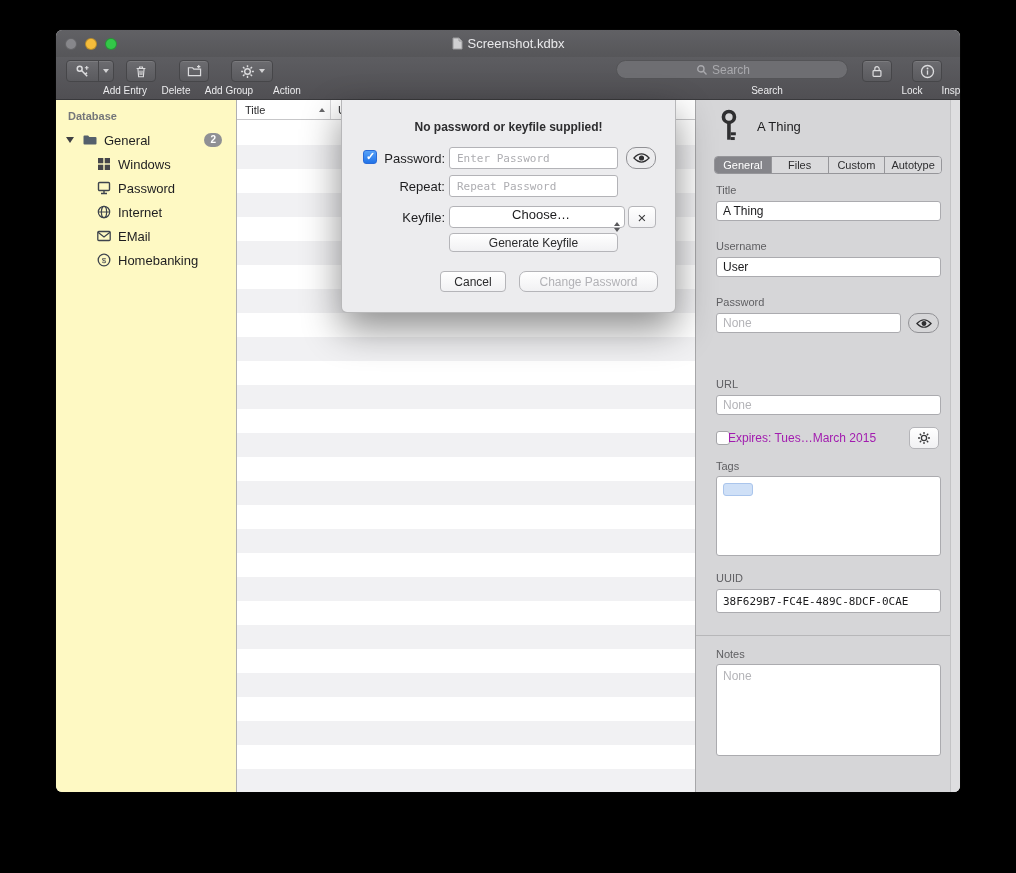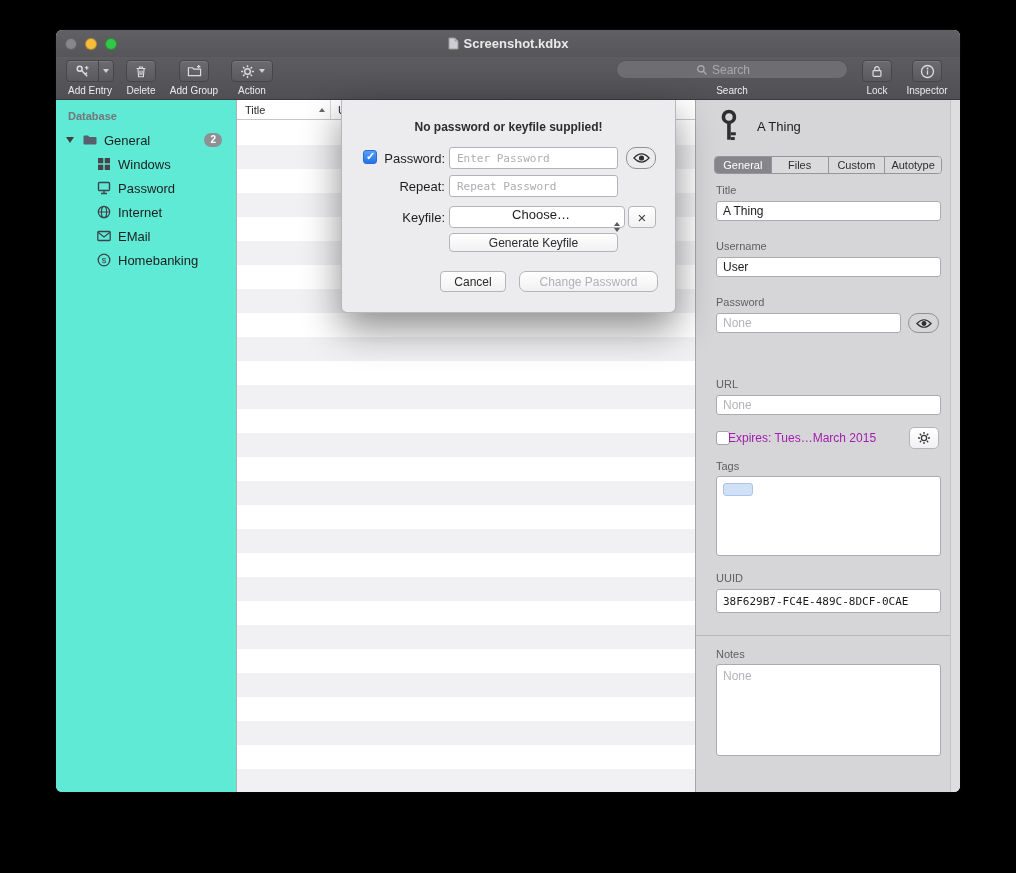--- a/index.html
+++ b/index.html
@@ -10,44 +10,44 @@
     box-shadow:0 22px 60px rgba(0,0,0,.65), 0 0 1px rgba(255,255,255,.25); }
 
   
   .titlebar { position:relative; height:27px; background:linear-gradient(#616165,#565659); }
   .traffic { position:absolute; left:9px; top:8px; display:flex; gap:8px; }
   .tl { width:12px; height:12px; border-radius:50%; display:inline-block; border:1px solid rgba(0,0,0,.25); }
   .tl.close { background:#87878b; }
   .tl.min   { background:#f6bd3b; }
   .tl.zoom  { background:#33c748; }
   .title-wrap { height:100%; display:flex; align-items:center; justify-content:center; gap:5px;
-    color:#e9e9eb; font-size:13px;font-weight:bold; }
+    color:#e9e9eb; font-size:13px; }
 
   .toolbar { position:relative; height:43px; background:linear-gradient(#5d5d61,#504f53);
     border-bottom:1px solid #39393c; color:#ececee; }
   .tbtn { position:absolute; top:3px; height:22px; border-radius:4px;
     background:linear-gradient(#6c6c70,#5a5a5e); border:1px solid #464649;
     box-shadow:inset 0 1px rgba(255,255,255,.10); color:#dcdcde;
     display:flex; align-items:center; justify-content:center; }
   .tbtn .seg-sep { width:1px; align-self:stretch; background:#464649; }
   .tri-down { width:0; height:0; border-left:3.5px solid transparent; border-right:3.5px solid transparent;
     border-top:4px solid #d2d2d4; }
-  .tlabel { position:absolute; top:28px; font-size:10px; color:#ececee; text-align:center; white-space:nowrap; }
+  .tlabel { position:absolute; top:28px; font-size:10px; color:#ececee; text-align:center; white-space:nowrap;margin-left:35px; }
 
   .searchfield { position:absolute; left:560px; top:3px; width:232px; height:19px;
     border-radius:10px; background:#6e6e72; border:1px solid #545457;
     display:flex; align-items:center; justify-content:center; gap:4px; }
   .searchfield input { background:transparent; border:none; outline:none; width:56px;
     font-size:12px; color:#e5e5e7; font-family:"Liberation Sans",sans-serif; }
   .searchfield input::placeholder { color:#a9a9ad; }
 
   
   .content { position:absolute; top:70px; left:0; right:0; bottom:0; display:flex; }
 
-  .sidebar { width:181px; background:#5eead4; border-right:1px solid #b0b0b2; position:relative; }
+  .sidebar { width:181px; background:#fef9c3; border-right:1px solid #b0b0b2; position:relative; }
   .side-header { margin:10px 0 6px 12px; font-size:11px; font-weight:bold; color:#74767a; }
   .side-row { display:flex; align-items:center; height:24px; padding-left:10px; gap:6px;
     font-size:13px; color:#1e1e20; }
   .side-row.child { padding-left:40px; }
   .disclosure { width:0; height:0; border-left:4.5px solid transparent; border-right:4.5px solid transparent;
     border-top:6px solid #3f3f42; margin-right:2px; }
   .badge { margin-left:auto; margin-right:14px; background:#8f9094; color:#fff; font-size:10px;
     font-weight:bold; border-radius:8px; padding:1px 6px; line-height:12px; }
   .sicon { width:16px; height:16px; color:#3e444d; flex:0 0 16px; }
 

